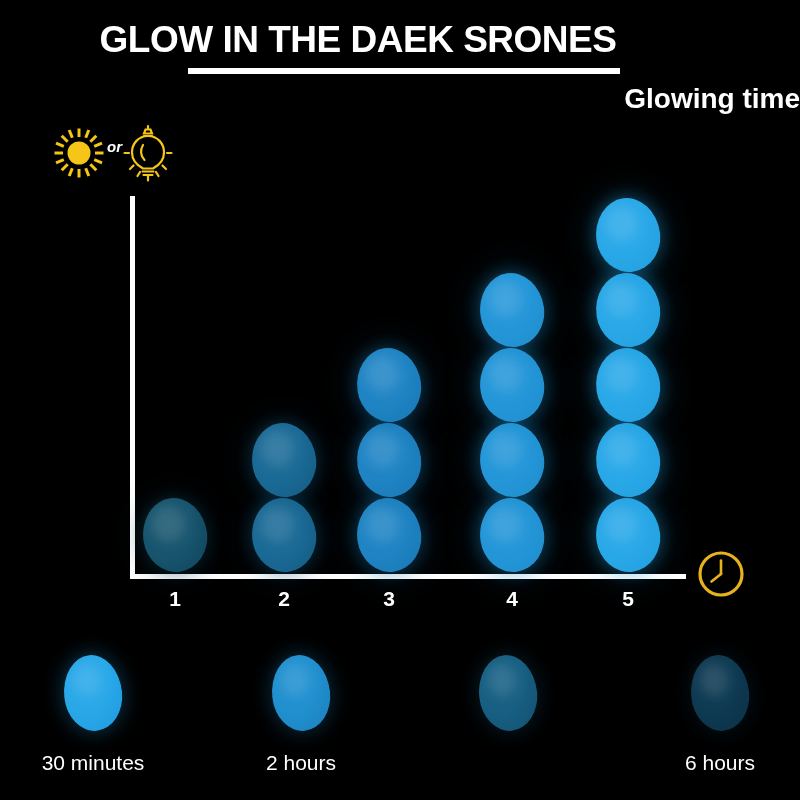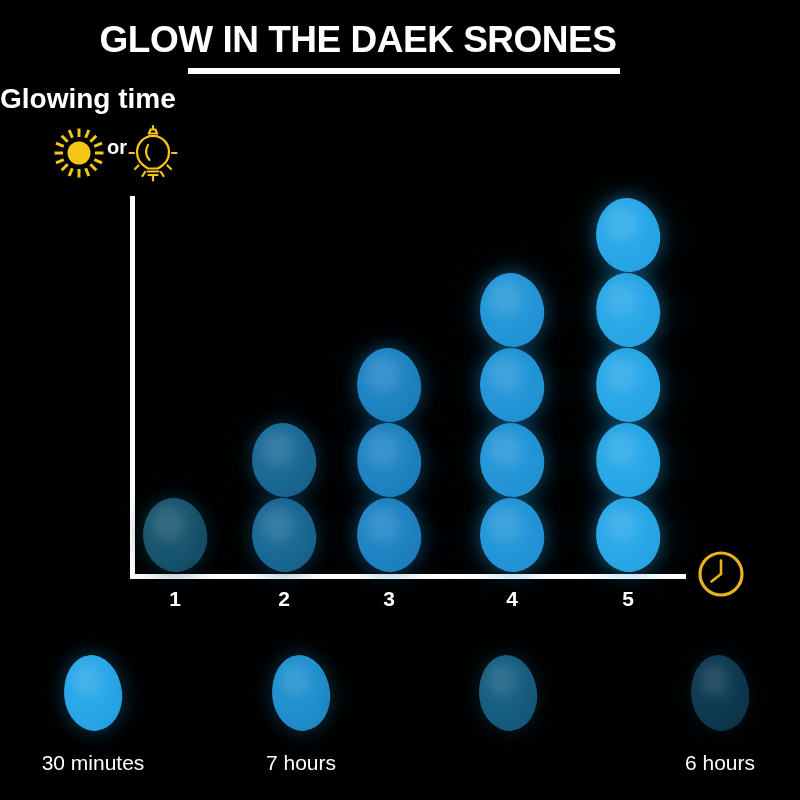--- a/index.html
+++ b/index.html
@@ -37,45 +37,46 @@
     top: 68px;
     width: 432px;
     height: 6px;
     background: #ffffff;
   }
   #subtitle {
     position: absolute;
     left: 0;
     top: 82px;
     width: 800px;
-    text-align: left;
+    text-align: right;
     color: #ffffff;
     font-size: 28px;
     font-weight: bold;
     line-height: 34px;
     white-space: nowrap;
   }
 
   
   #light-source {
     position: absolute;
     left: 52px;
     top: 122px;
     width: 155px;
     height: 62px;
     display: flex;
     align-items: center;
   }
   #sun-icon { width: 54px; height: 54px; display:block; }
   #or-label {
     color: #ffffff;
-    font-size: 20px;
+    font-size: 15px;
     font-weight: bold;
     margin: 0 1px 13px 1px;
     line-height: 1;
+    font-style: italic;
   }
   #bulb-icon { width: 50px; height: 58px; display:block; }
 
   
   #y-axis {
     position: absolute;
     left: 130px;
     top: 196px;
     width: 5px;
     height: 382px;
@@ -259,21 +260,21 @@
       <div class="x-tick" style="left: 608px;">5</div>
     </div>
 
   <div id="legend">
       <div class="legend-item" style="left: -7px;">
         <div class="legend-stone" style="background: radial-gradient(at 36% 28%, rgb(41, 168, 232) 0%, rgb(41, 168, 232) 46%, rgb(30, 154, 222) 100%); box-shadow: rgba(30, 154, 222, 0.267) 0px 0px 18px 4px;"></div>
         <div class="legend-label">30 minutes</div>
       </div>
       <div class="legend-item" style="left: 201px;">
         <div class="legend-stone" style="background: radial-gradient(at 36% 28%, rgb(33, 144, 207) 0%, rgb(33, 144, 207) 46%, rgb(27, 127, 187) 100%); box-shadow: rgba(27, 127, 187, 0.267) 0px 0px 18px 4px;"></div>
-        <div class="legend-label">7 hours</div>
+        <div class="legend-label">2 hours</div>
       </div>
       <div class="legend-item" style="left: 408px;">
         <div class="legend-stone" style="background: radial-gradient(at 36% 28%, rgb(23, 95, 131) 0%, rgb(23, 95, 131) 46%, rgb(19, 79, 109) 100%); box-shadow: rgba(19, 79, 109, 0.267) 0px 0px 18px 4px;"></div>
       </div>
       <div class="legend-item" style="left: 620px;">
         <div class="legend-stone" style="background: radial-gradient(at 36% 28%, rgb(14, 58, 82) 0%, rgb(14, 58, 82) 46%, rgb(11, 47, 68) 100%); box-shadow: rgba(11, 47, 68, 0.267) 0px 0px 18px 4px;"></div>
         <div class="legend-label">6 hours</div>
       </div>
     </div>
 

